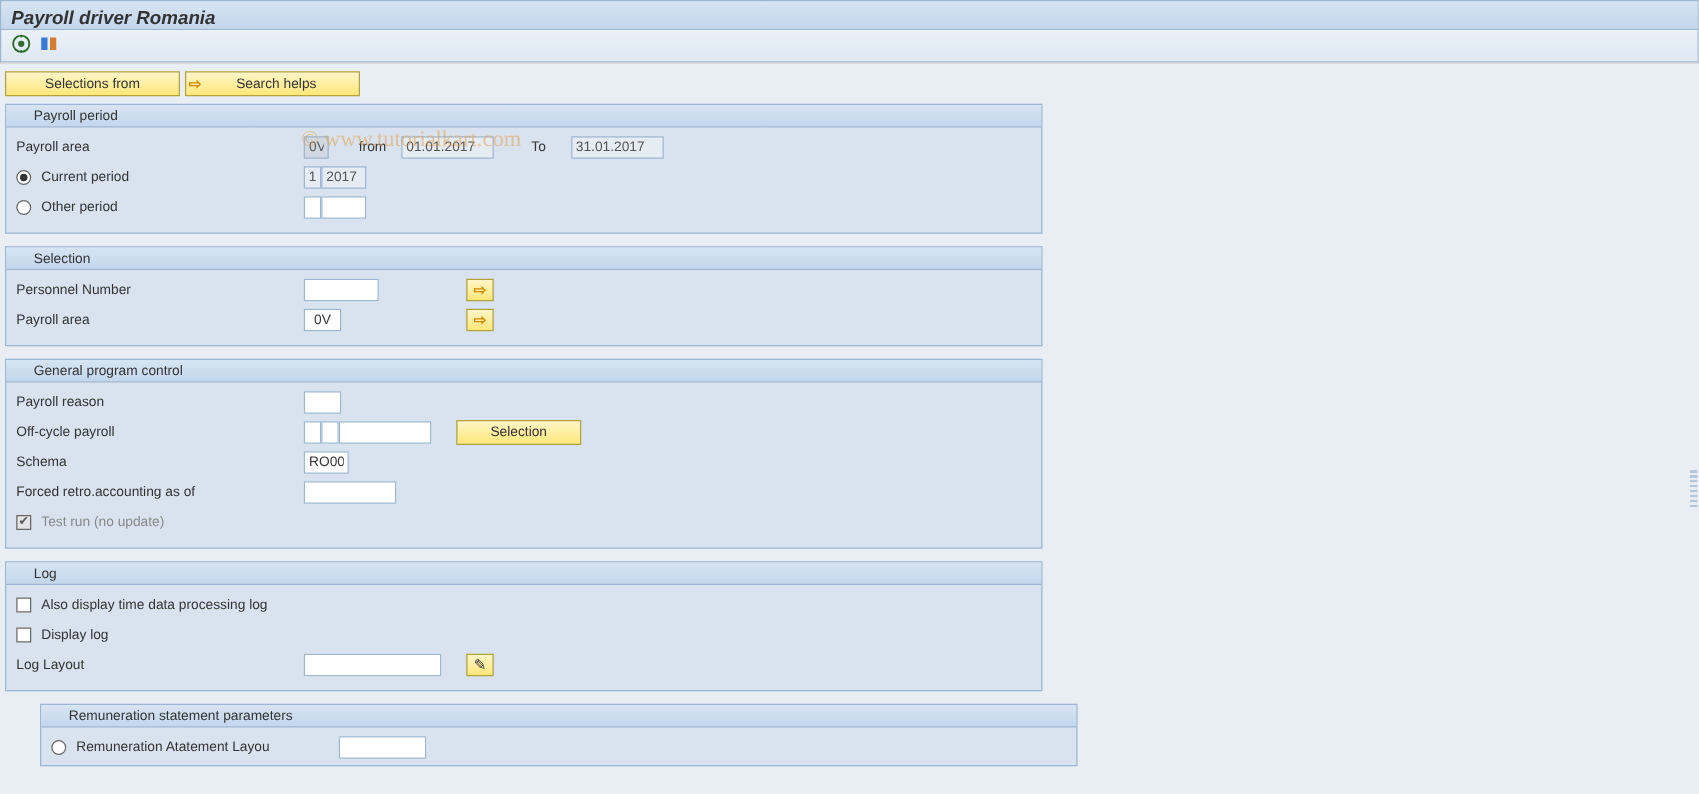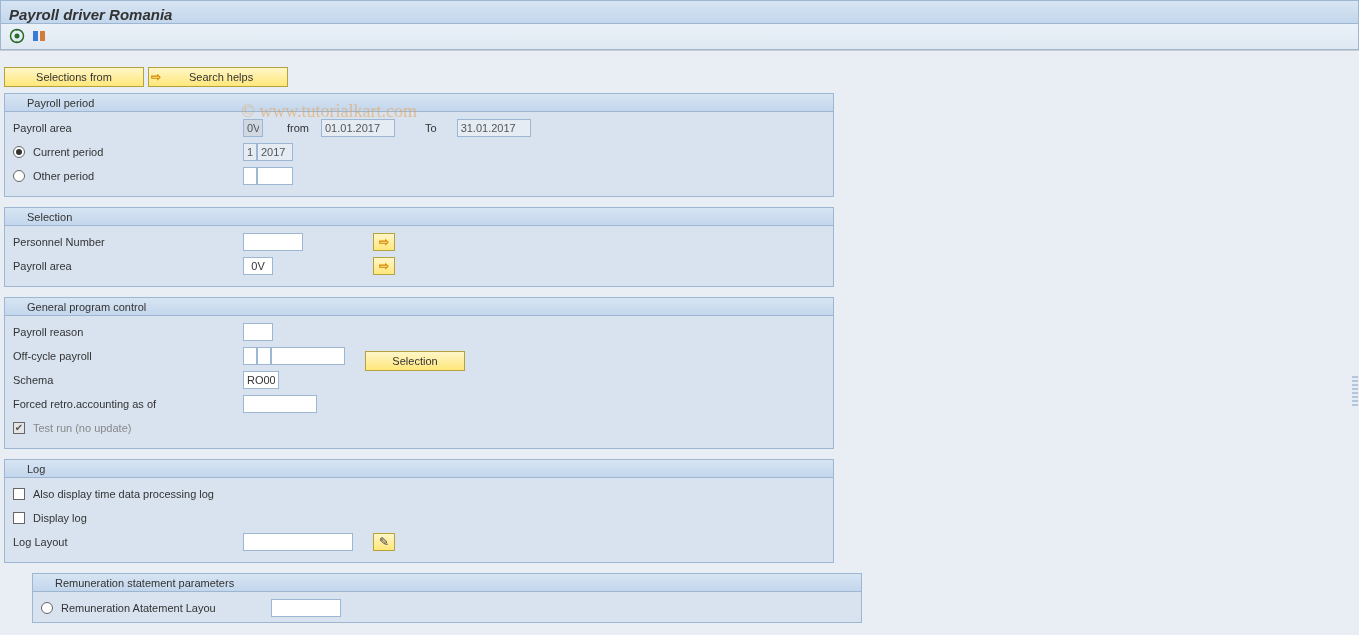--- a/index.html
+++ b/index.html
@@ -61,21 +61,20 @@
     background: linear-gradient(#fff6c8, #ffe77a);
     border: 1px solid #b5a23a;
     height: 20px;
     display: inline-flex;
     align-items: center;
     justify-content: center;
     font-size: 11px;
     color: #333;
     cursor: pointer;
     padding: 0 6px;
-    margin-top: 10px;
   }
   .btn-yellow.wide1 { width: 140px; }
   .btn-yellow.wide2 { width: 140px; padding-left: 2px; justify-content:flex-start;}
   .btn-yellow.sel { width: 100px; }
   .btn-icon-yellow {
     background: linear-gradient(#fff6c8, #ffe77a);
     border: 1px solid #b5a23a;
     width: 22px; height: 18px;
     display: inline-flex; align-items:center; justify-content:center;
     cursor:pointer;

